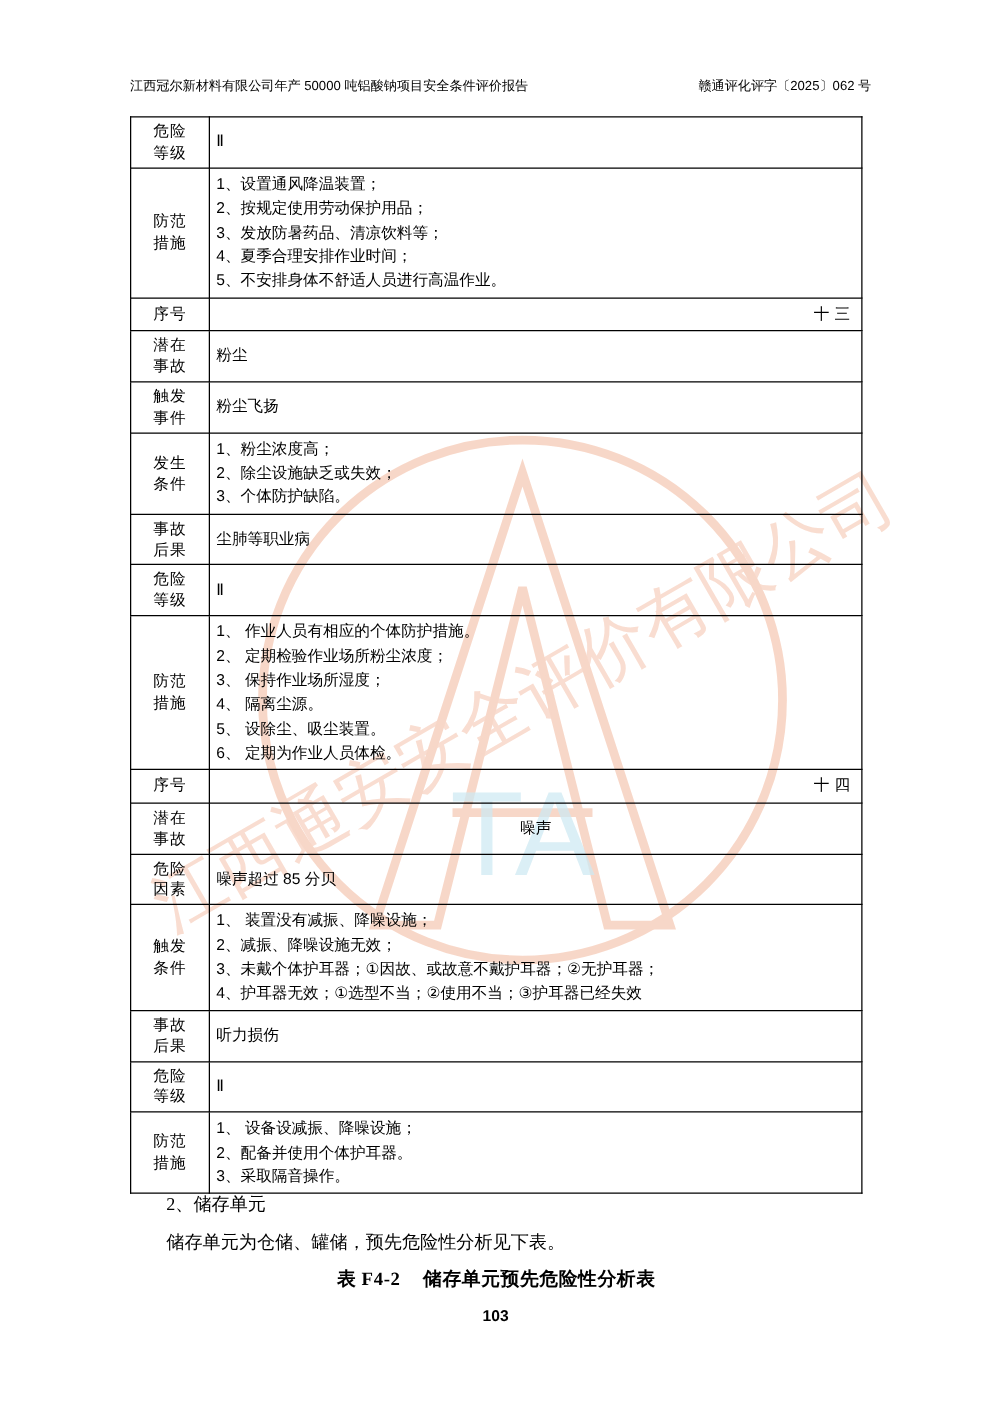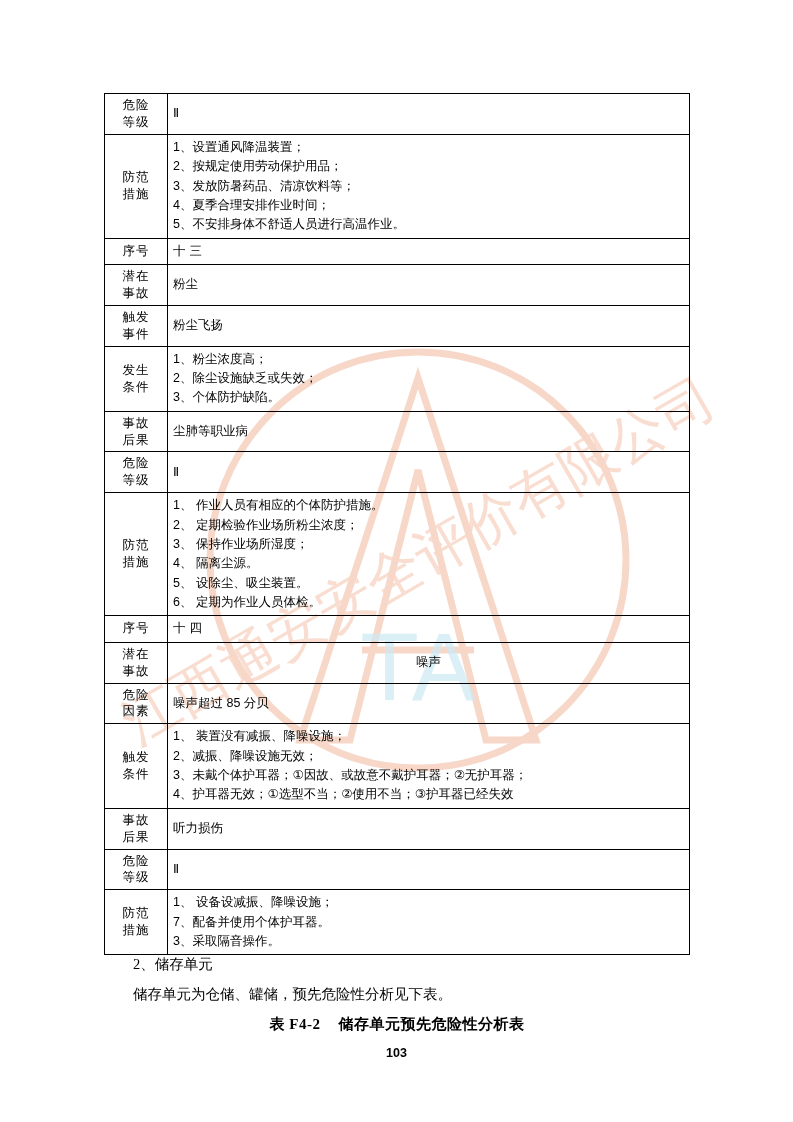--- a/index.html
+++ b/index.html
@@ -95,21 +95,21 @@
     text-align: left;
   }
   td.val.center {
     text-align: center;
   }
   td.val .ln {
     display: block;
     white-space: nowrap;
   }
   td.seq {
-    text-align: left;
+    text-align: right;
     letter-spacing: 4px;
   }
 
   
   .after {
     position: absolute;
     left: 104px;
     top: 938px;
     width: 586px;
     z-index: 10;
@@ -162,20 +162,24 @@
       <path d="M362 650 L474 650" fill="none" stroke="#f2b79c" stroke-width="7"></path>
 
       <text x="418" y="700" font-family="Liberation Sans, sans-serif" font-size="96" fill="#a8d8e8" text-anchor="middle" opacity="0.75">TA</text>
 
       <g transform="rotate(-30 418 560)">
         <text x="418" y="580" font-family="Liberation Sans, sans-serif" font-size="56" fill="#f2b79c" text-anchor="middle" opacity="0.85">江西通安安全评价有限公司</text>
       </g>
     </g>
   </svg>
 
+  <div class="header">
+    <div class="header-left">江西冠尔新材料有限公司年产 50000 吨铝酸钠项目安全条件评价报告</div>
+    <div class="header-right">赣通评化评字〔2025〕062 号</div>
+  </div>
 
   <div class="tbl-wrap">
     <table class="risk">
       <tbody>
         <tr>
           <td class="lbl">
               <span class="l2">危险</span>
               <span class="l2">等级</span>
             </td>
           <td class="val">
@@ -296,21 +300,21 @@
             </td>
           <td class="val">Ⅱ</td>
         </tr>
         <tr>
           <td class="lbl">
               <span class="l2">防范</span>
               <span class="l2">措施</span>
             </td>
           <td class="val">
             <span class="ln">1、 设备设减振、降噪设施；</span>
-            <span class="ln">7、配备并使用个体护耳器。</span>
+            <span class="ln">2、配备并使用个体护耳器。</span>
             <span class="ln">3、采取隔音操作。</span>
           </td>
         </tr>
       </tbody>
     </table>
   </div>
 
   <div class="after">
     <p class="p-indent">2、储存单元</p>
     <p class="p-indent">储存单元为仓储、罐储，预先危险性分析见下表。</p>

